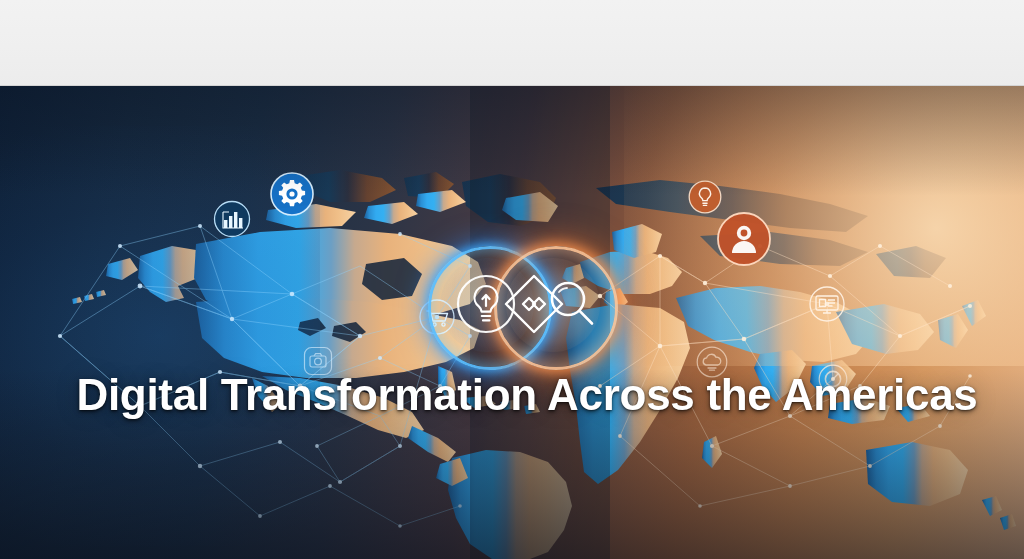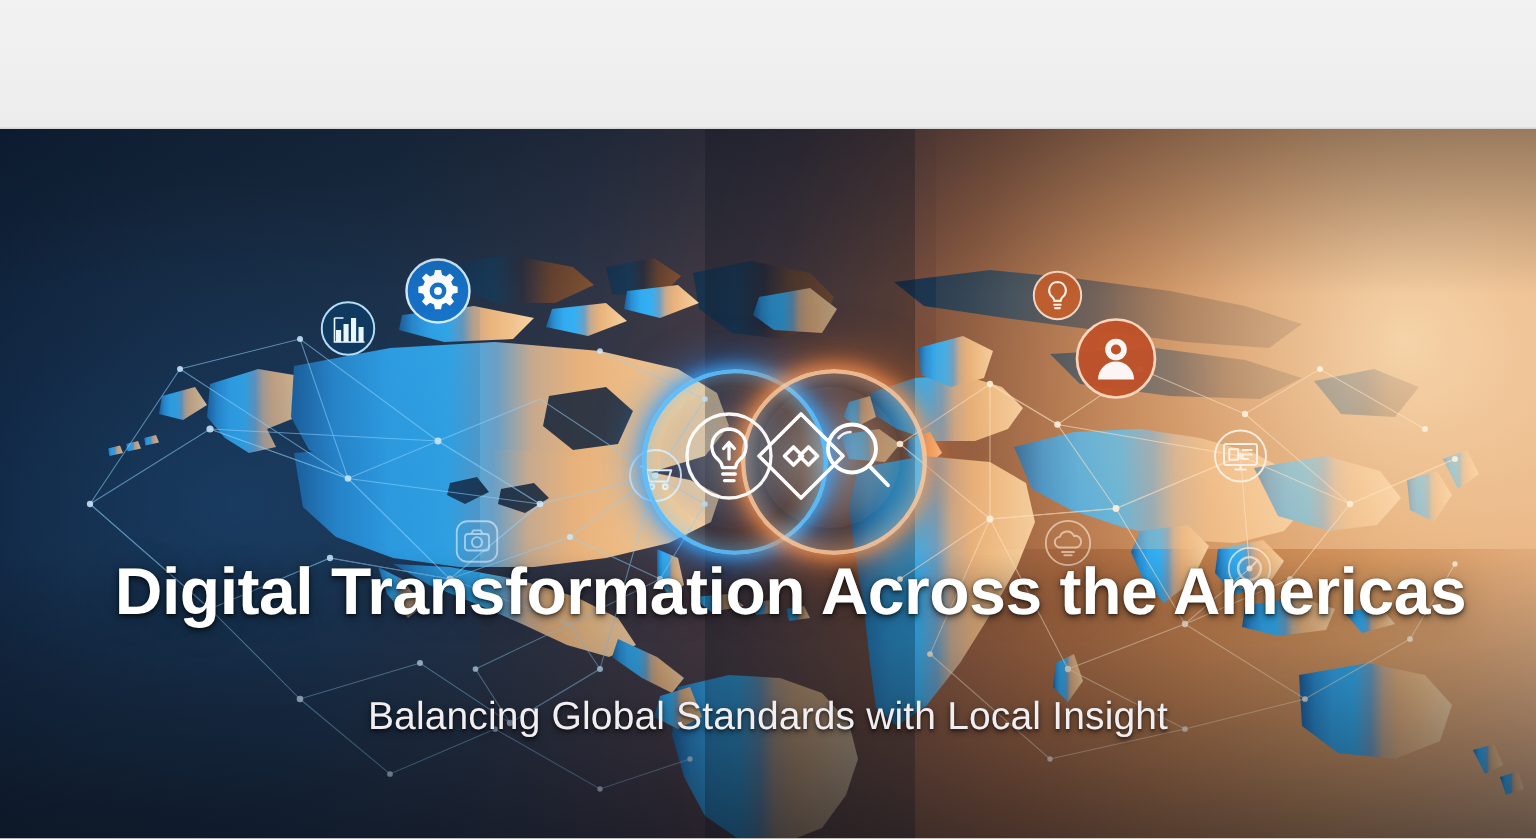--- a/index.html
+++ b/index.html
@@ -518,17 +518,16 @@
           <path d="M19 20 a11.5 11.5 0 0 1 8 -4" stroke-width="1.8" opacity="0.9"></path>
         </g>
       </svg>
     </div>
 
     <div class="vignette-t"></div>
     <div class="vignette-b"></div>
 
     <div id="headline-block">
       <div id="hero-title">Digital Transformation Across the Americas</div>
-      <div id="hero-subtitle">Balancing Global Standards with Local Insight</div>
     </div>
 
   </div>
 </div>
 
 </body></html>

